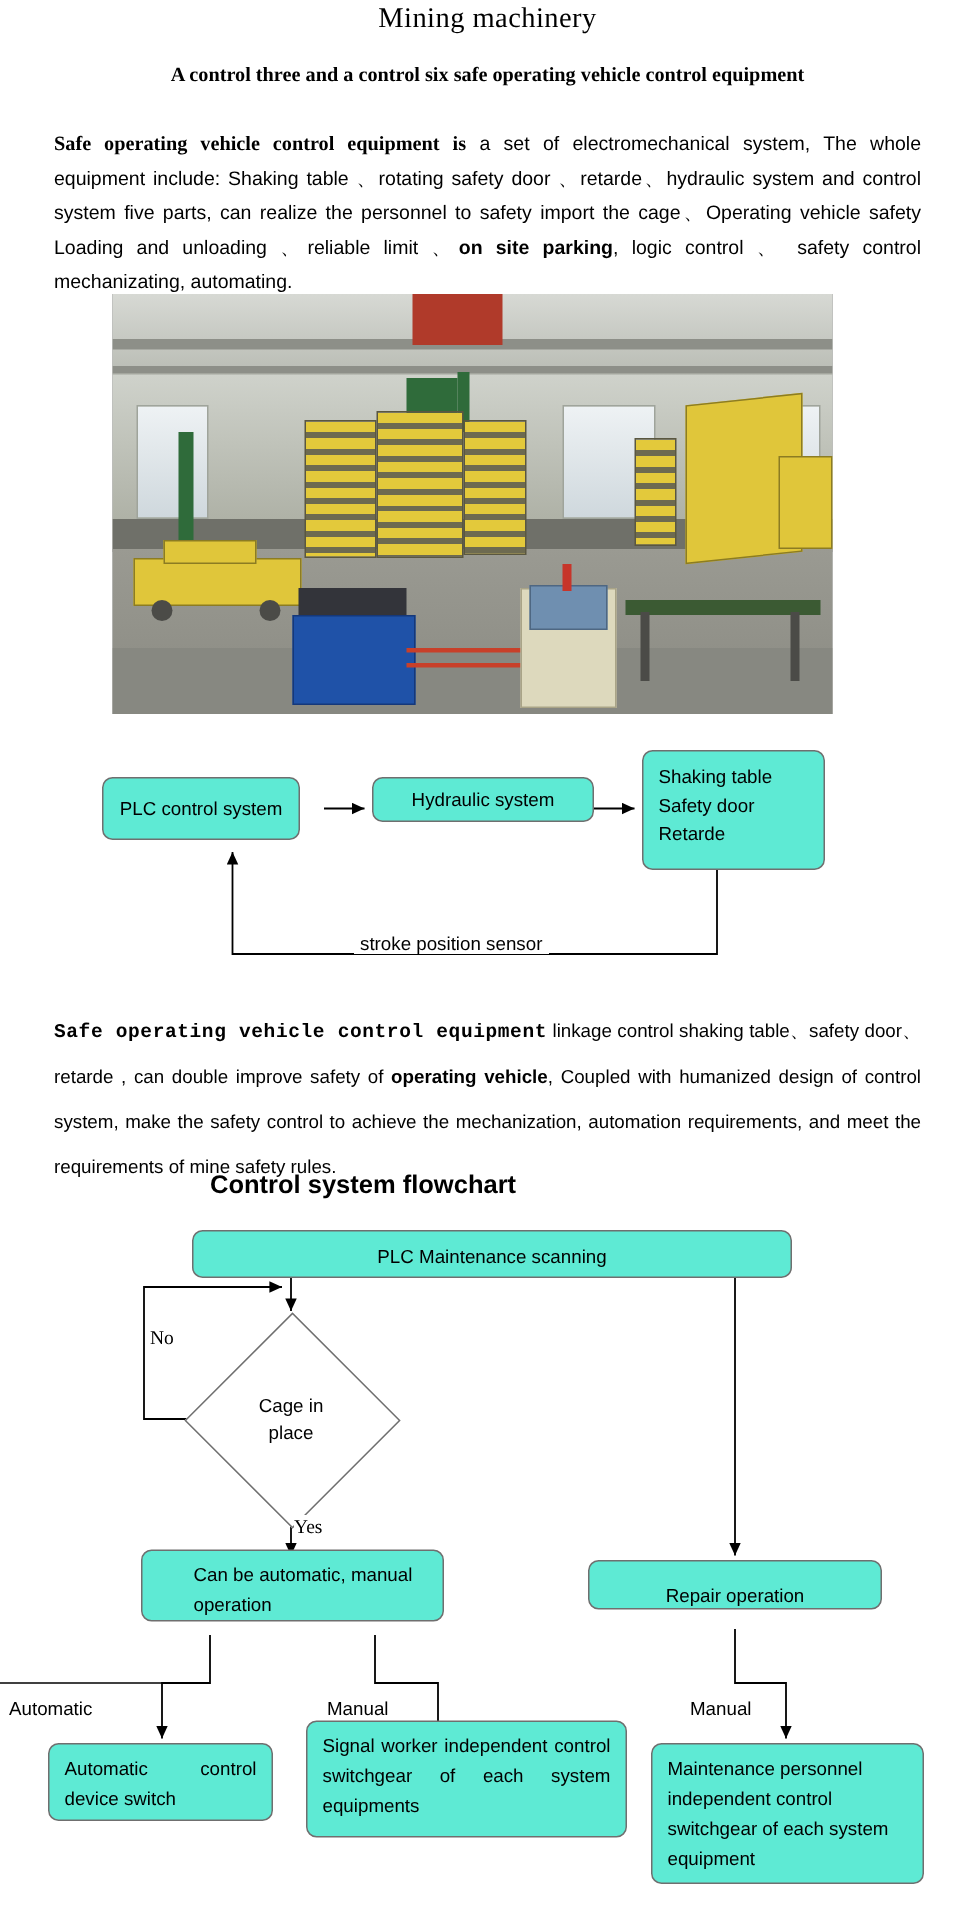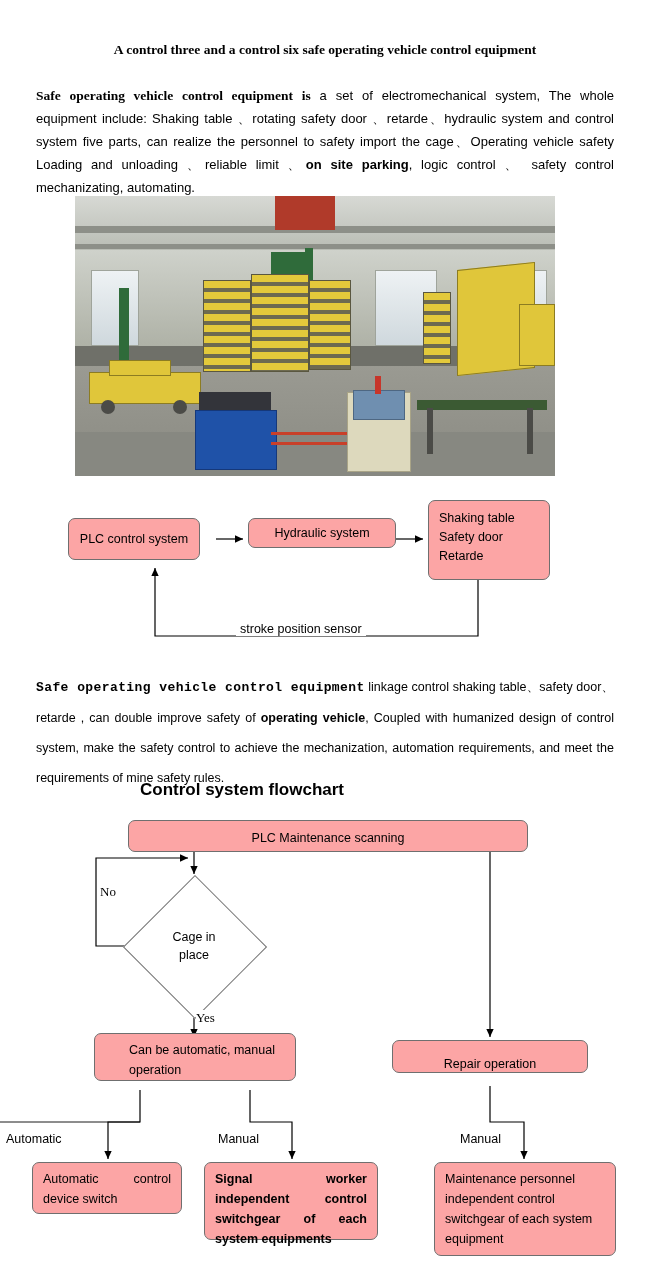--- a/index.html
+++ b/index.html
@@ -162,21 +162,21 @@
     position: absolute;
     top: 496px;
     left: 0;
     width: 650px;
     height: 160px;
   }
   .rbox {
     position: absolute;
     border: 1px solid #6f6f6f;
     border-radius: 7px;
-    background: #fca5a5;
+    background: #5eead4;
     font-size: 12.5px;
     box-sizing: border-box;
   }
   .rbox .inner {
     padding: 6px 10px;
     line-height: 20px;
   }
   .rbox.center .inner {
     display: flex;
     align-items: center;
@@ -240,30 +240,31 @@
   }
   .lbl-no   { left: 100px; top: 72px; font-family: "Liberation Serif", serif; font-size: 13px; }
   .lbl-yes  { left: 196px; top: 198px; font-family: "Liberation Serif", serif; font-size: 13px; }
   .lbl-auto1{ left: 6px;   top: 320px; }
   .lbl-man1 { left: 218px; top: 320px; }
   .lbl-man2 { left: 460px; top: 320px; }
   .fc-b-auto   { left: 94px;  top: 221px; width: 202px; height: 48px; padding-left: 24px; }
   .fc-b-repair { left: 392px; top: 228px; width: 196px; height: 33px; }
   .fc-b-repair .inner { text-align: center; padding-top: 13px; }
   .fc-b-sw     { left: 32px;  top: 350px; width: 150px; height: 52px; }
-  .fc-b-signal { left: 204px; top: 350px; width: 174px; height: 78px; font-weight: bold; }
+  .fc-b-signal { left: 204px; top: 335px; width: 214px; height: 78px; }
   .fc-b-maint  { left: 434px; top: 350px; width: 182px; height: 94px; }
   .just .inner { text-align: justify; }
   .just .inner > span { display: inline-block; width: 100%; }
 </style>
 </head>
 <body>
 
 <div class="page">
 
+  <div class="doc-title">Mining machinery</div>
 
   <div class="subtitle">A control three and a control six safe operating vehicle    control    equipment</div>
 
   <div class="para1">
     <span class="lead">Safe operating vehicle control equipment is</span><span> a set of electromechanical system, The whole equipment include: Shaking table 、rotating safety door 、retarde、hydraulic system and control system five parts, can realize the personnel to safety import the cage、Operating vehicle safety Loading and unloading 、reliable limit 、</span><span class="b">on site parking</span><span>, logic control 、 safety control mechanizating, automating.</span>
   </div>
 
   <div class="photo">
     <div class="ph-ceiling"></div>
     <div class="ph-beam" style="left:0;top:30px;width:480px;height:7px;"></div>

